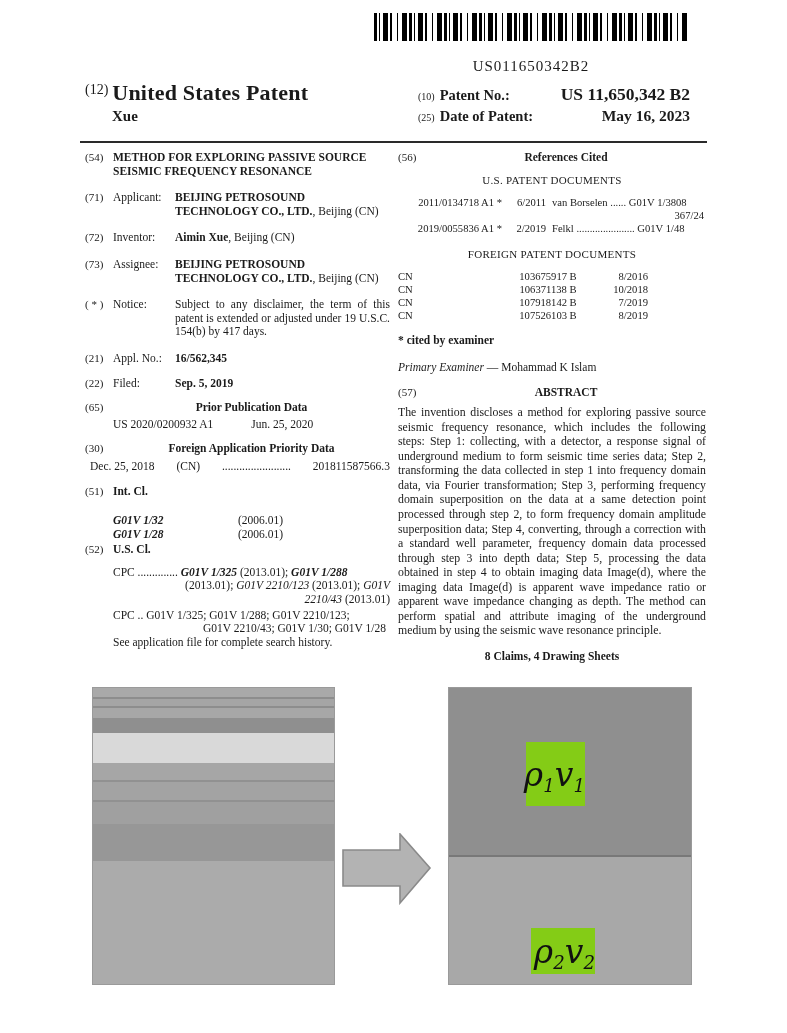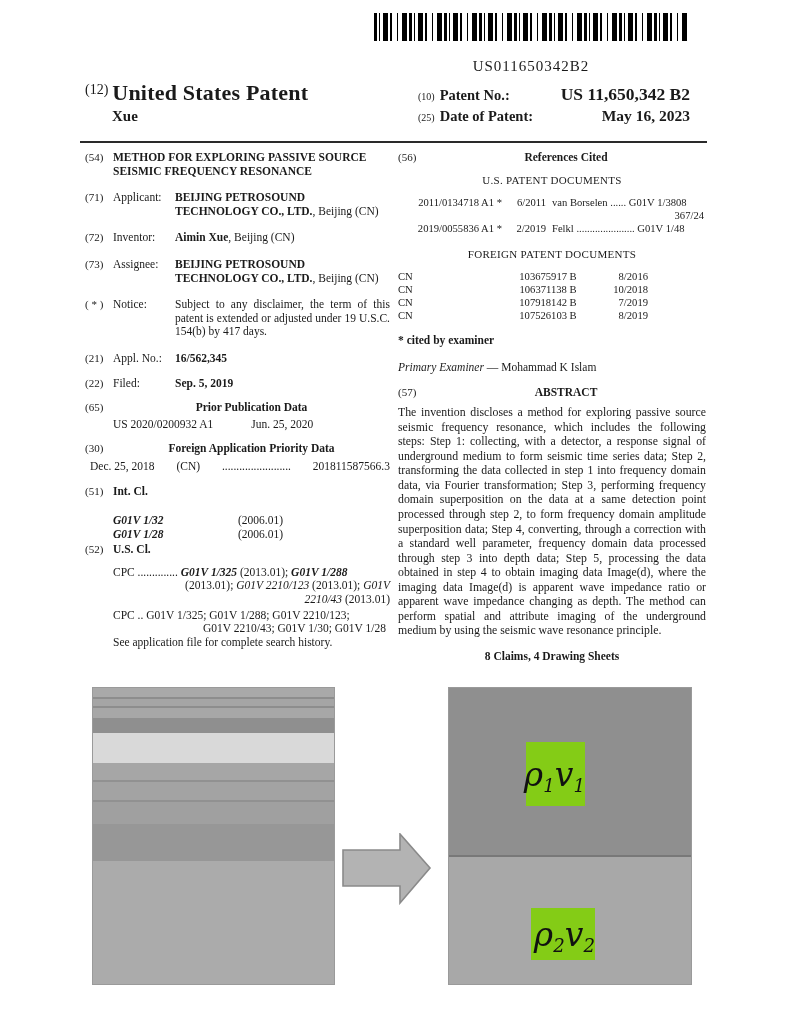--- a/index.html
+++ b/index.html
@@ -72,21 +72,21 @@
   .claims{font-weight:bold;text-align:center;margin-top:12px;}
 
   
   .fig-left{position:absolute;left:92px;top:687px;width:243px;height:298px;border:1px solid #9a9a9a;box-sizing:border-box;}
   .fig-left>div{width:100%;}
   .fig-right{position:absolute;left:448px;top:687px;width:244px;height:298px;border:1px solid #9a9a9a;box-sizing:border-box;}
   .fig-right>div{width:100%;}
   .fig-arrow{position:absolute;left:342px;top:833px;}
   .fig-labelbox{position:absolute;background:#84cc16;display:flex;align-items:center;justify-content:flex-end;}
   .lb1{left:526px;top:742px;width:59px;height:64px;}
-  .lb2{left:531px;top:908px;width:64px;height:52px;}
+  .lb2{left:531px;top:928px;width:64px;height:46px;}
   .fig-label{font-family:"DejaVu Serif","Liberation Serif",serif;font-style:italic;font-size:33px;color:#111;}
   .fig-label sub{font-size:0.55em;font-style:italic;vertical-align:-0.35em;line-height:0;}
 </style>
 </head>
 <body>
 
 <div class="page">
 
   <div class="barcode"></div>
   <div class="barcode-text">US011650342B2</div>

